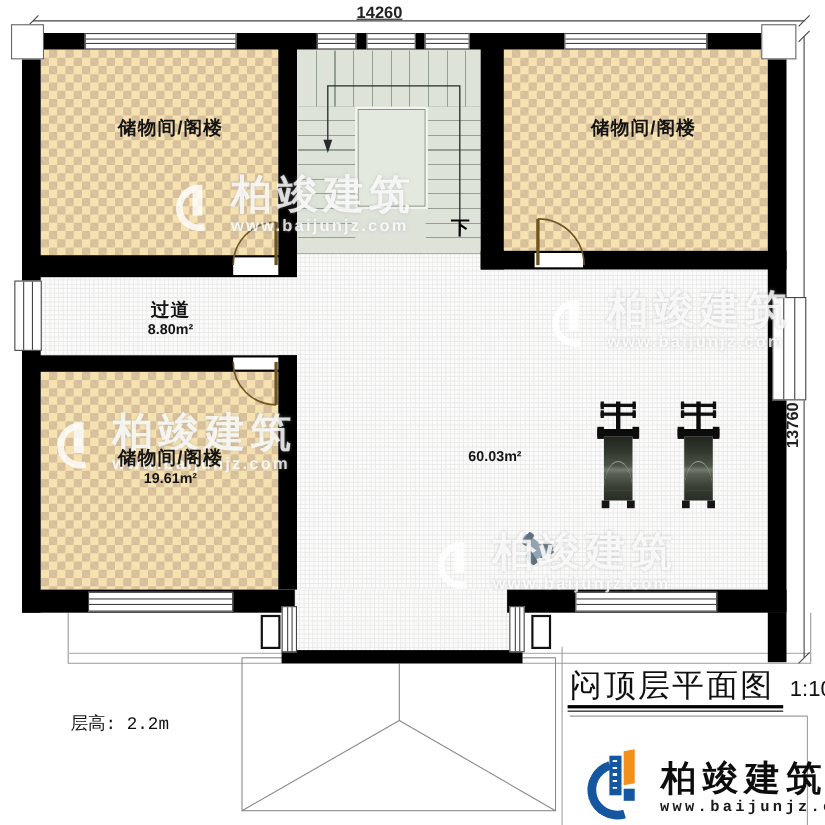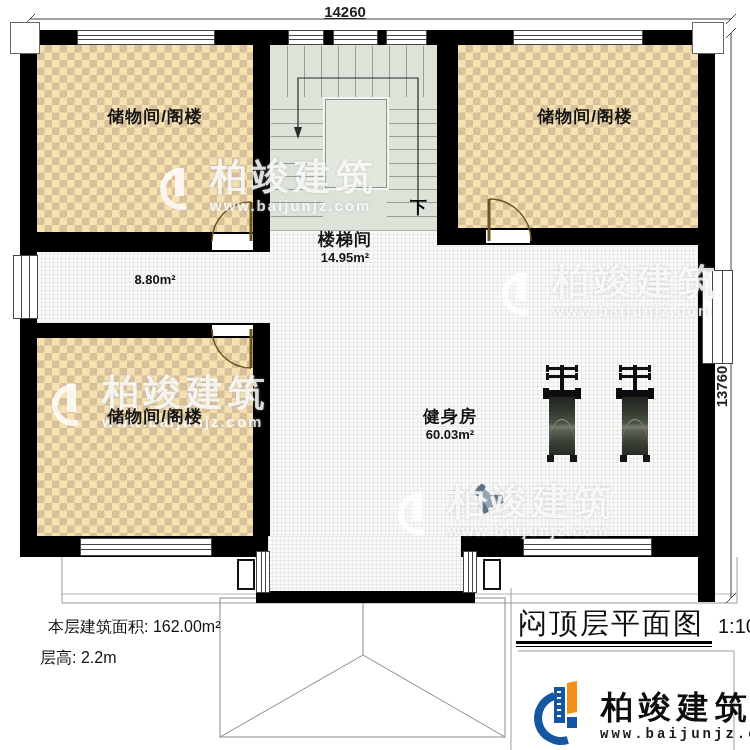--- a/index.html
+++ b/index.html
@@ -222,41 +222,37 @@
     <span><span class="wm-name">柏竣建筑</span><br>
     <span class="wm-url">www.baijunjz.com</span></span>
   </div>
 
   <div class="label" style="left:75px;top:107px;width:160px;">
     <div class="rname">储物间/阁楼</div>
   </div>
   <div class="label" style="left:505px;top:107px;width:160px;">
     <div class="rname">储物间/阁楼</div>
   </div>
-  <div class="label" style="left:285px;top:230px;width:120px;">
-    <div class="rname">楼梯间</div>
-    <div class="rarea">14.95m²</div>
-  </div>
   <div class="label" style="left:95px;top:272px;width:120px;">
+    <div class="rname">过道</div>
     <div class="rarea">8.80m²</div>
   </div>
   <div class="label" style="left:75px;top:407px;width:160px;">
     <div class="rname">储物间/阁楼</div>
+    <div class="rarea">19.61m²</div>
   </div>
   <div class="label" style="left:390px;top:407px;width:120px;">
-    <div class="rname">健身房</div>
     <div class="rarea">60.03m²</div>
   </div>
   <div class="down" style="left:410px;top:196px;">下</div>
 
   <div class="dim" style="left:300px;top:3px;width:90px;text-decoration:underline;">14260</div>
   <div class="dim" style="left:676px;top:378px;width:90px;transform:rotate(-90deg);transform-origin:center;">13760</div>
 
-  <div class="note" style="left:48px;top:617px;">本层建筑面积: 162.00m²</div>
-  <div class="note" style="left:40px;top:648px;">层高: 2.2m</div>
+  <div class="note" style="left:64px;top:648px;font-family:Liberation Mono, monospace;">层高: 2.2m</div>
 
   <div class="ptitle" style="left:518px;top:604px;">
     <span class="t1">闷顶层平面图</span><span class="t2">1:100</span>
   </div>
   <div class="rule" style="left:516px;top:641px;width:196px;height:3px;"></div>
   <div class="rule" style="left:516px;top:646px;width:196px;height:1px;"></div>
 
   <div class="lg">
     <div class="sw"></div>
       <div class="b1"></div>

